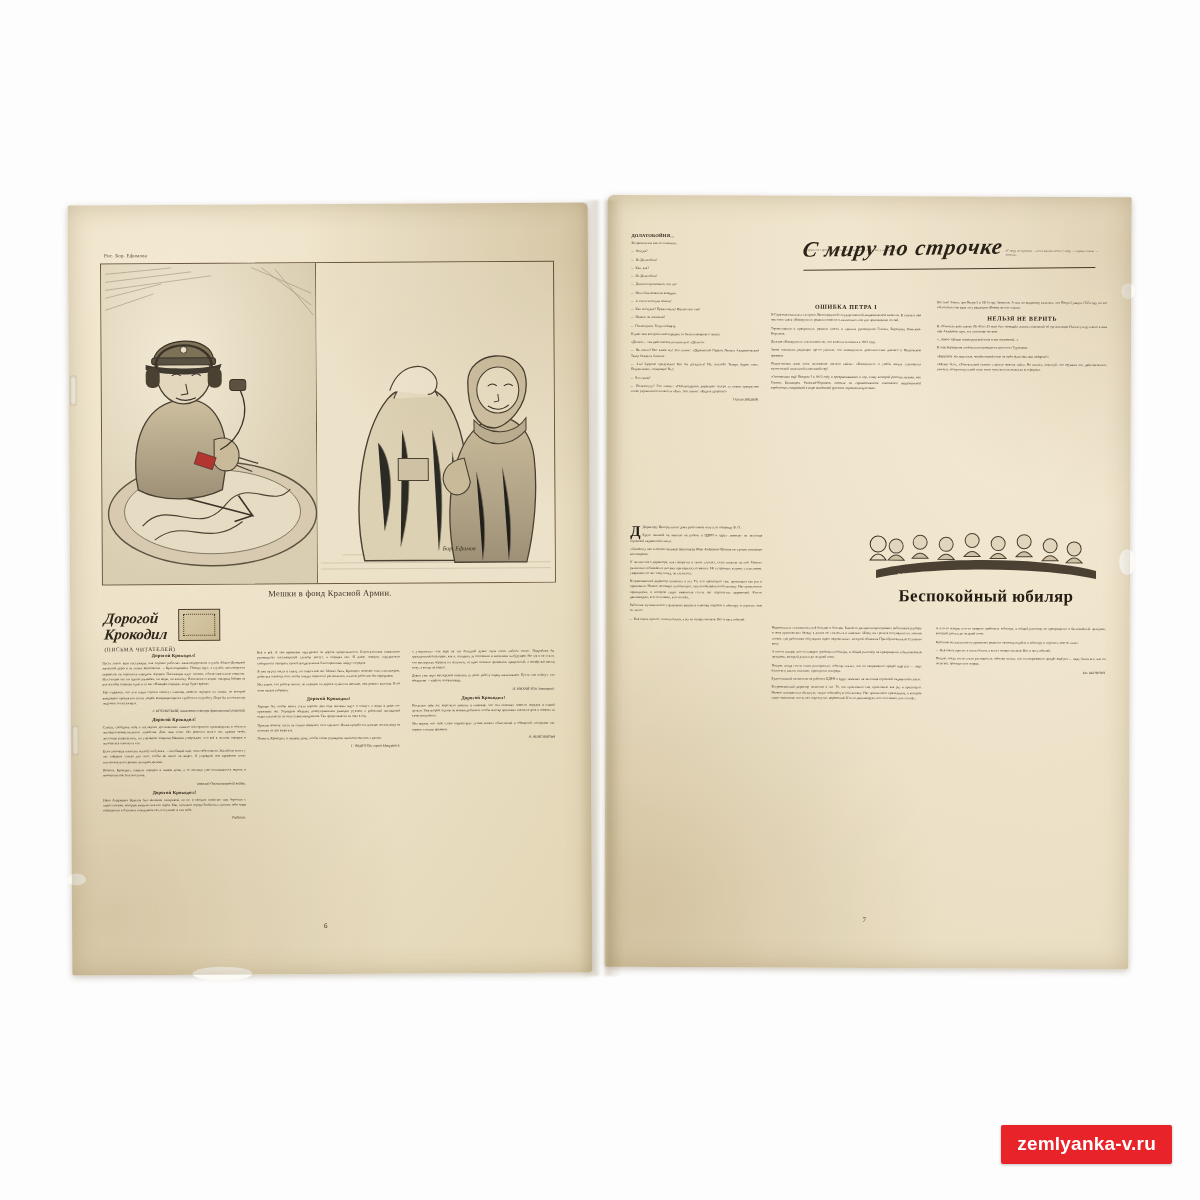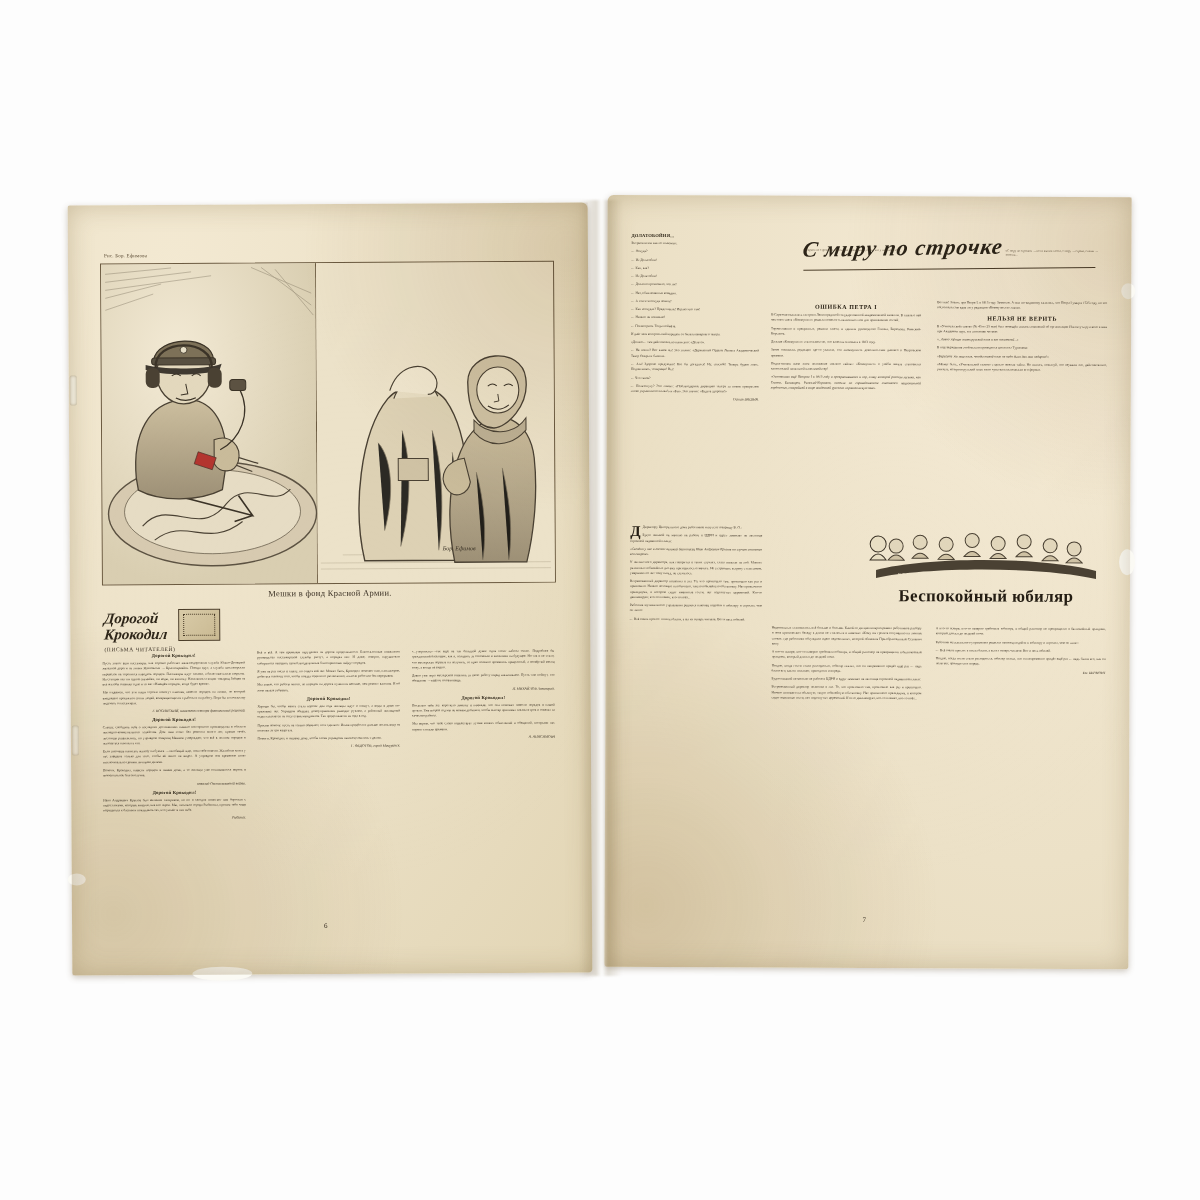--- a/index.html
+++ b/index.html
@@ -603,13 +603,14 @@
 
       <div class="nick" style="right:-5px; top:352px; width:16px; height:26px;"></div>
       <div class="nick" style="right:-4px; top:86px; width:14px; height:16px;"></div>
       <div class="grain"></div>
       <div class="edge-dark"></div>
     </div>
 
     <div class="gutter"></div>
   </div>
 
+  <div class="watermark">zemlyanka-v.ru</div>
 </div>
 
 </body></html>

